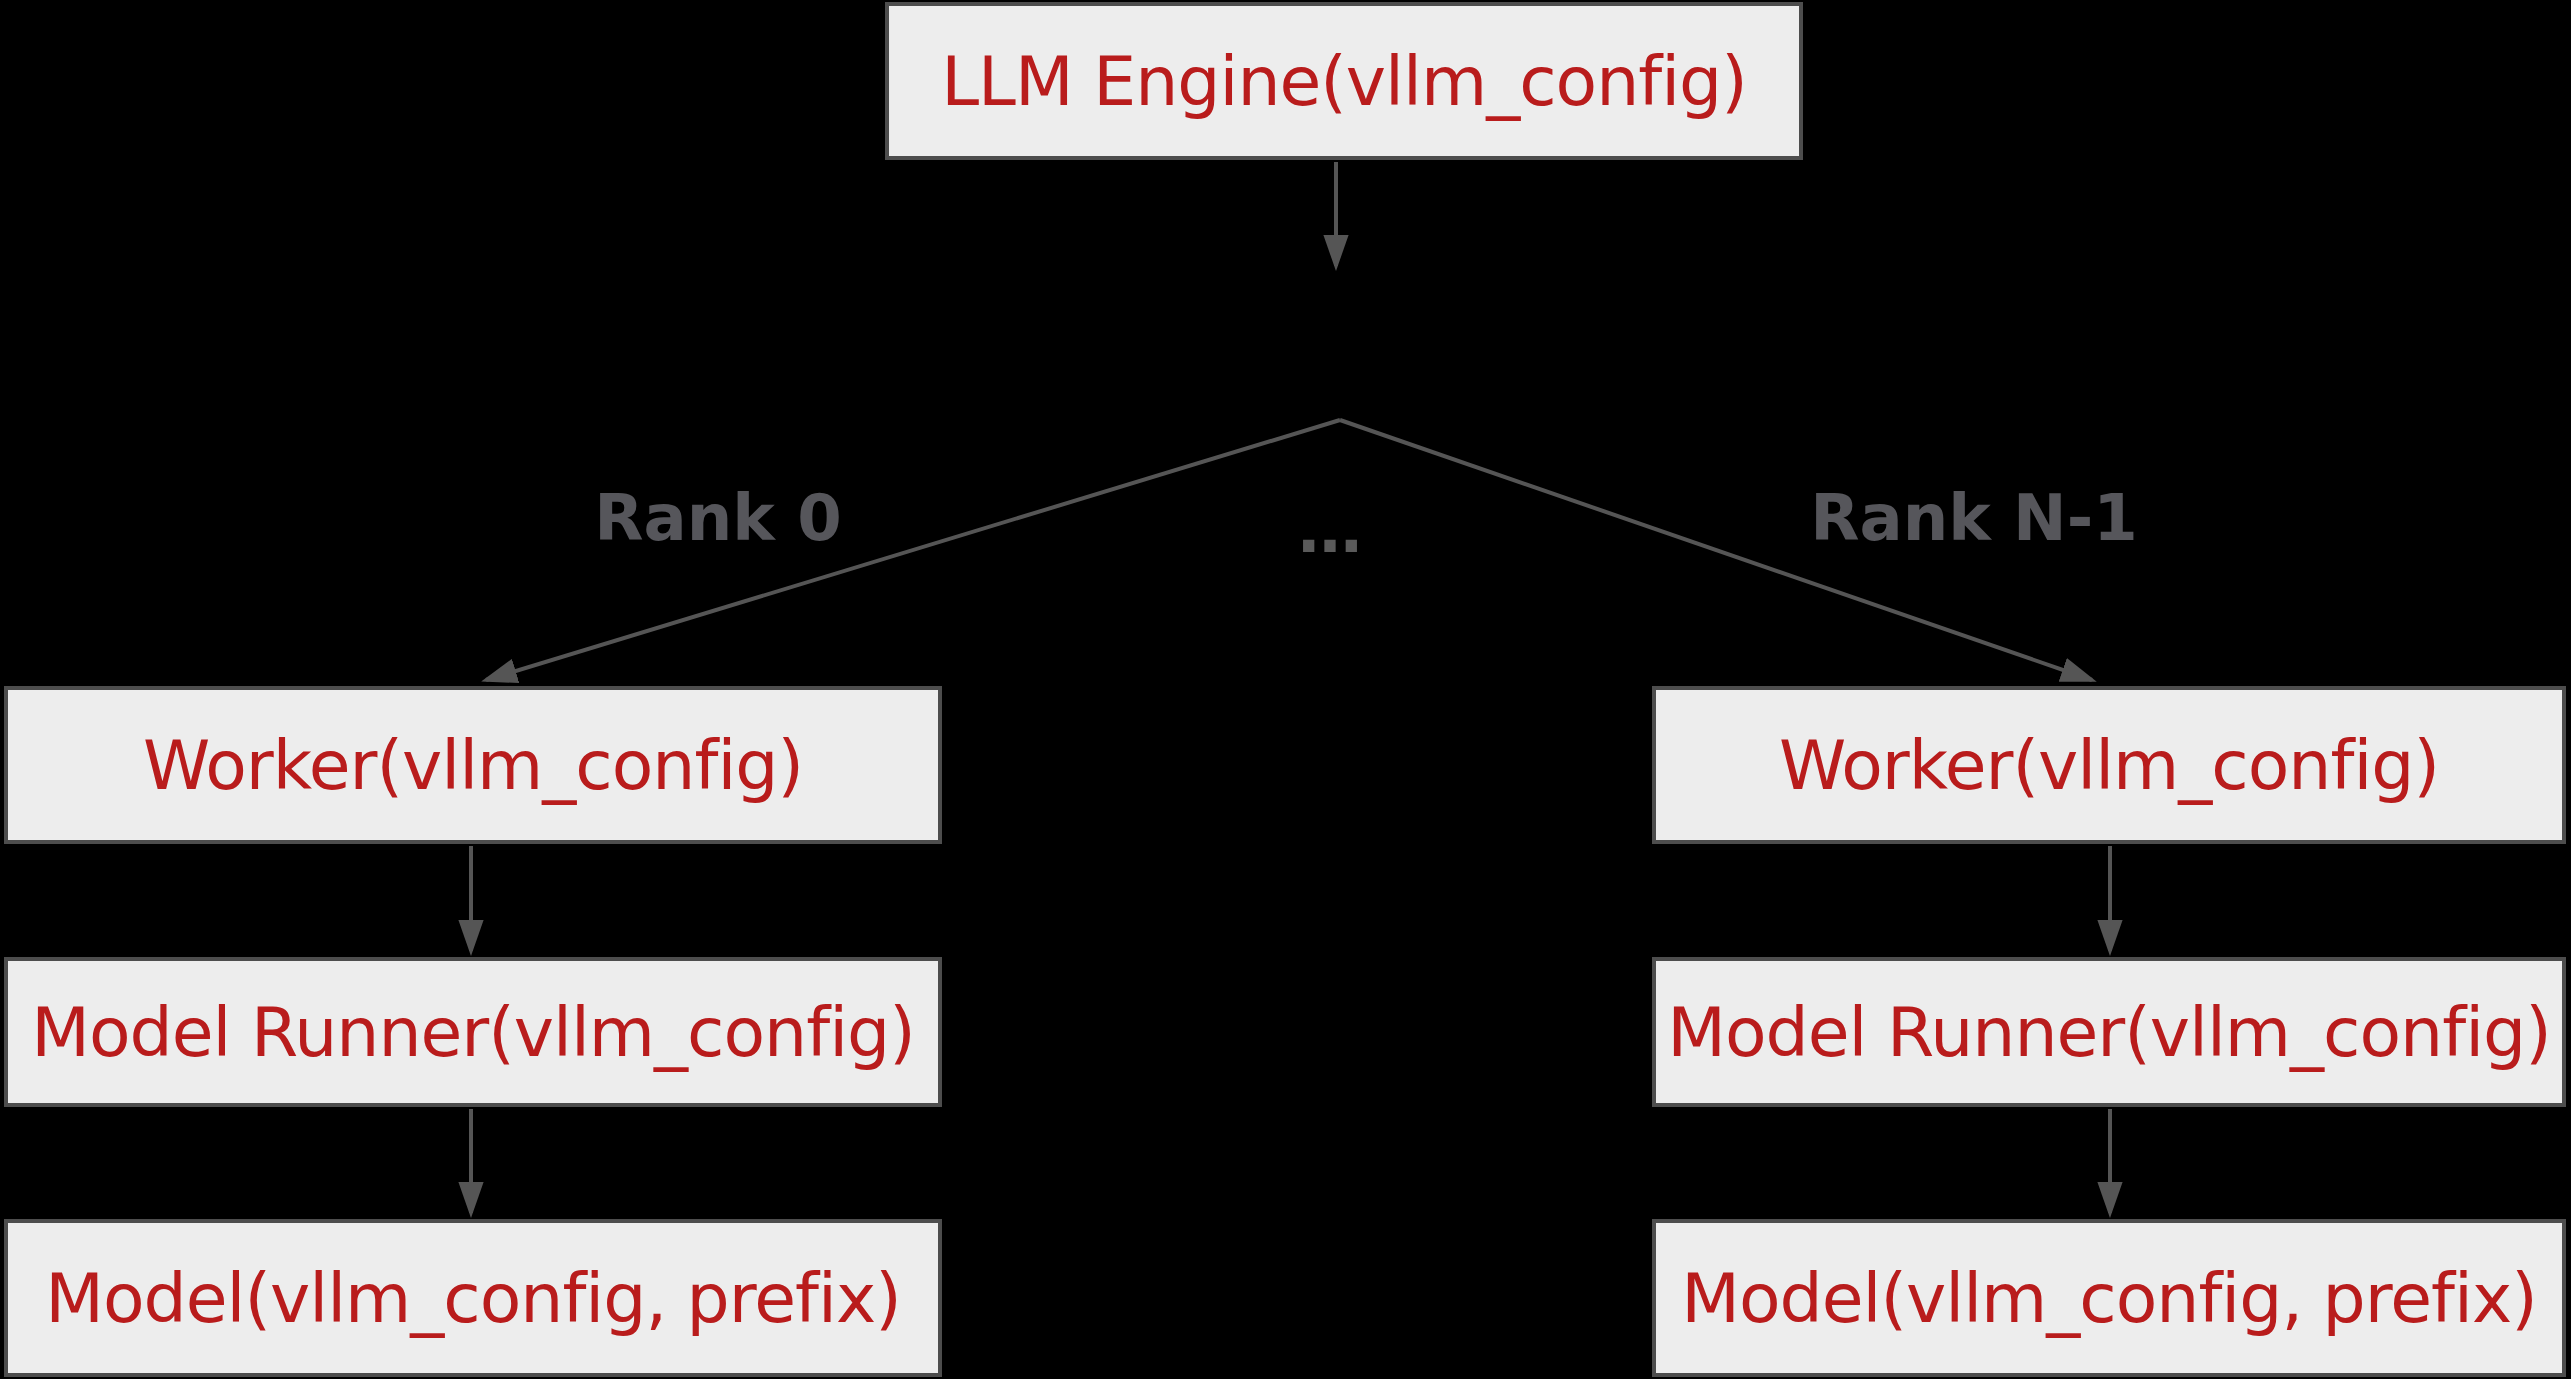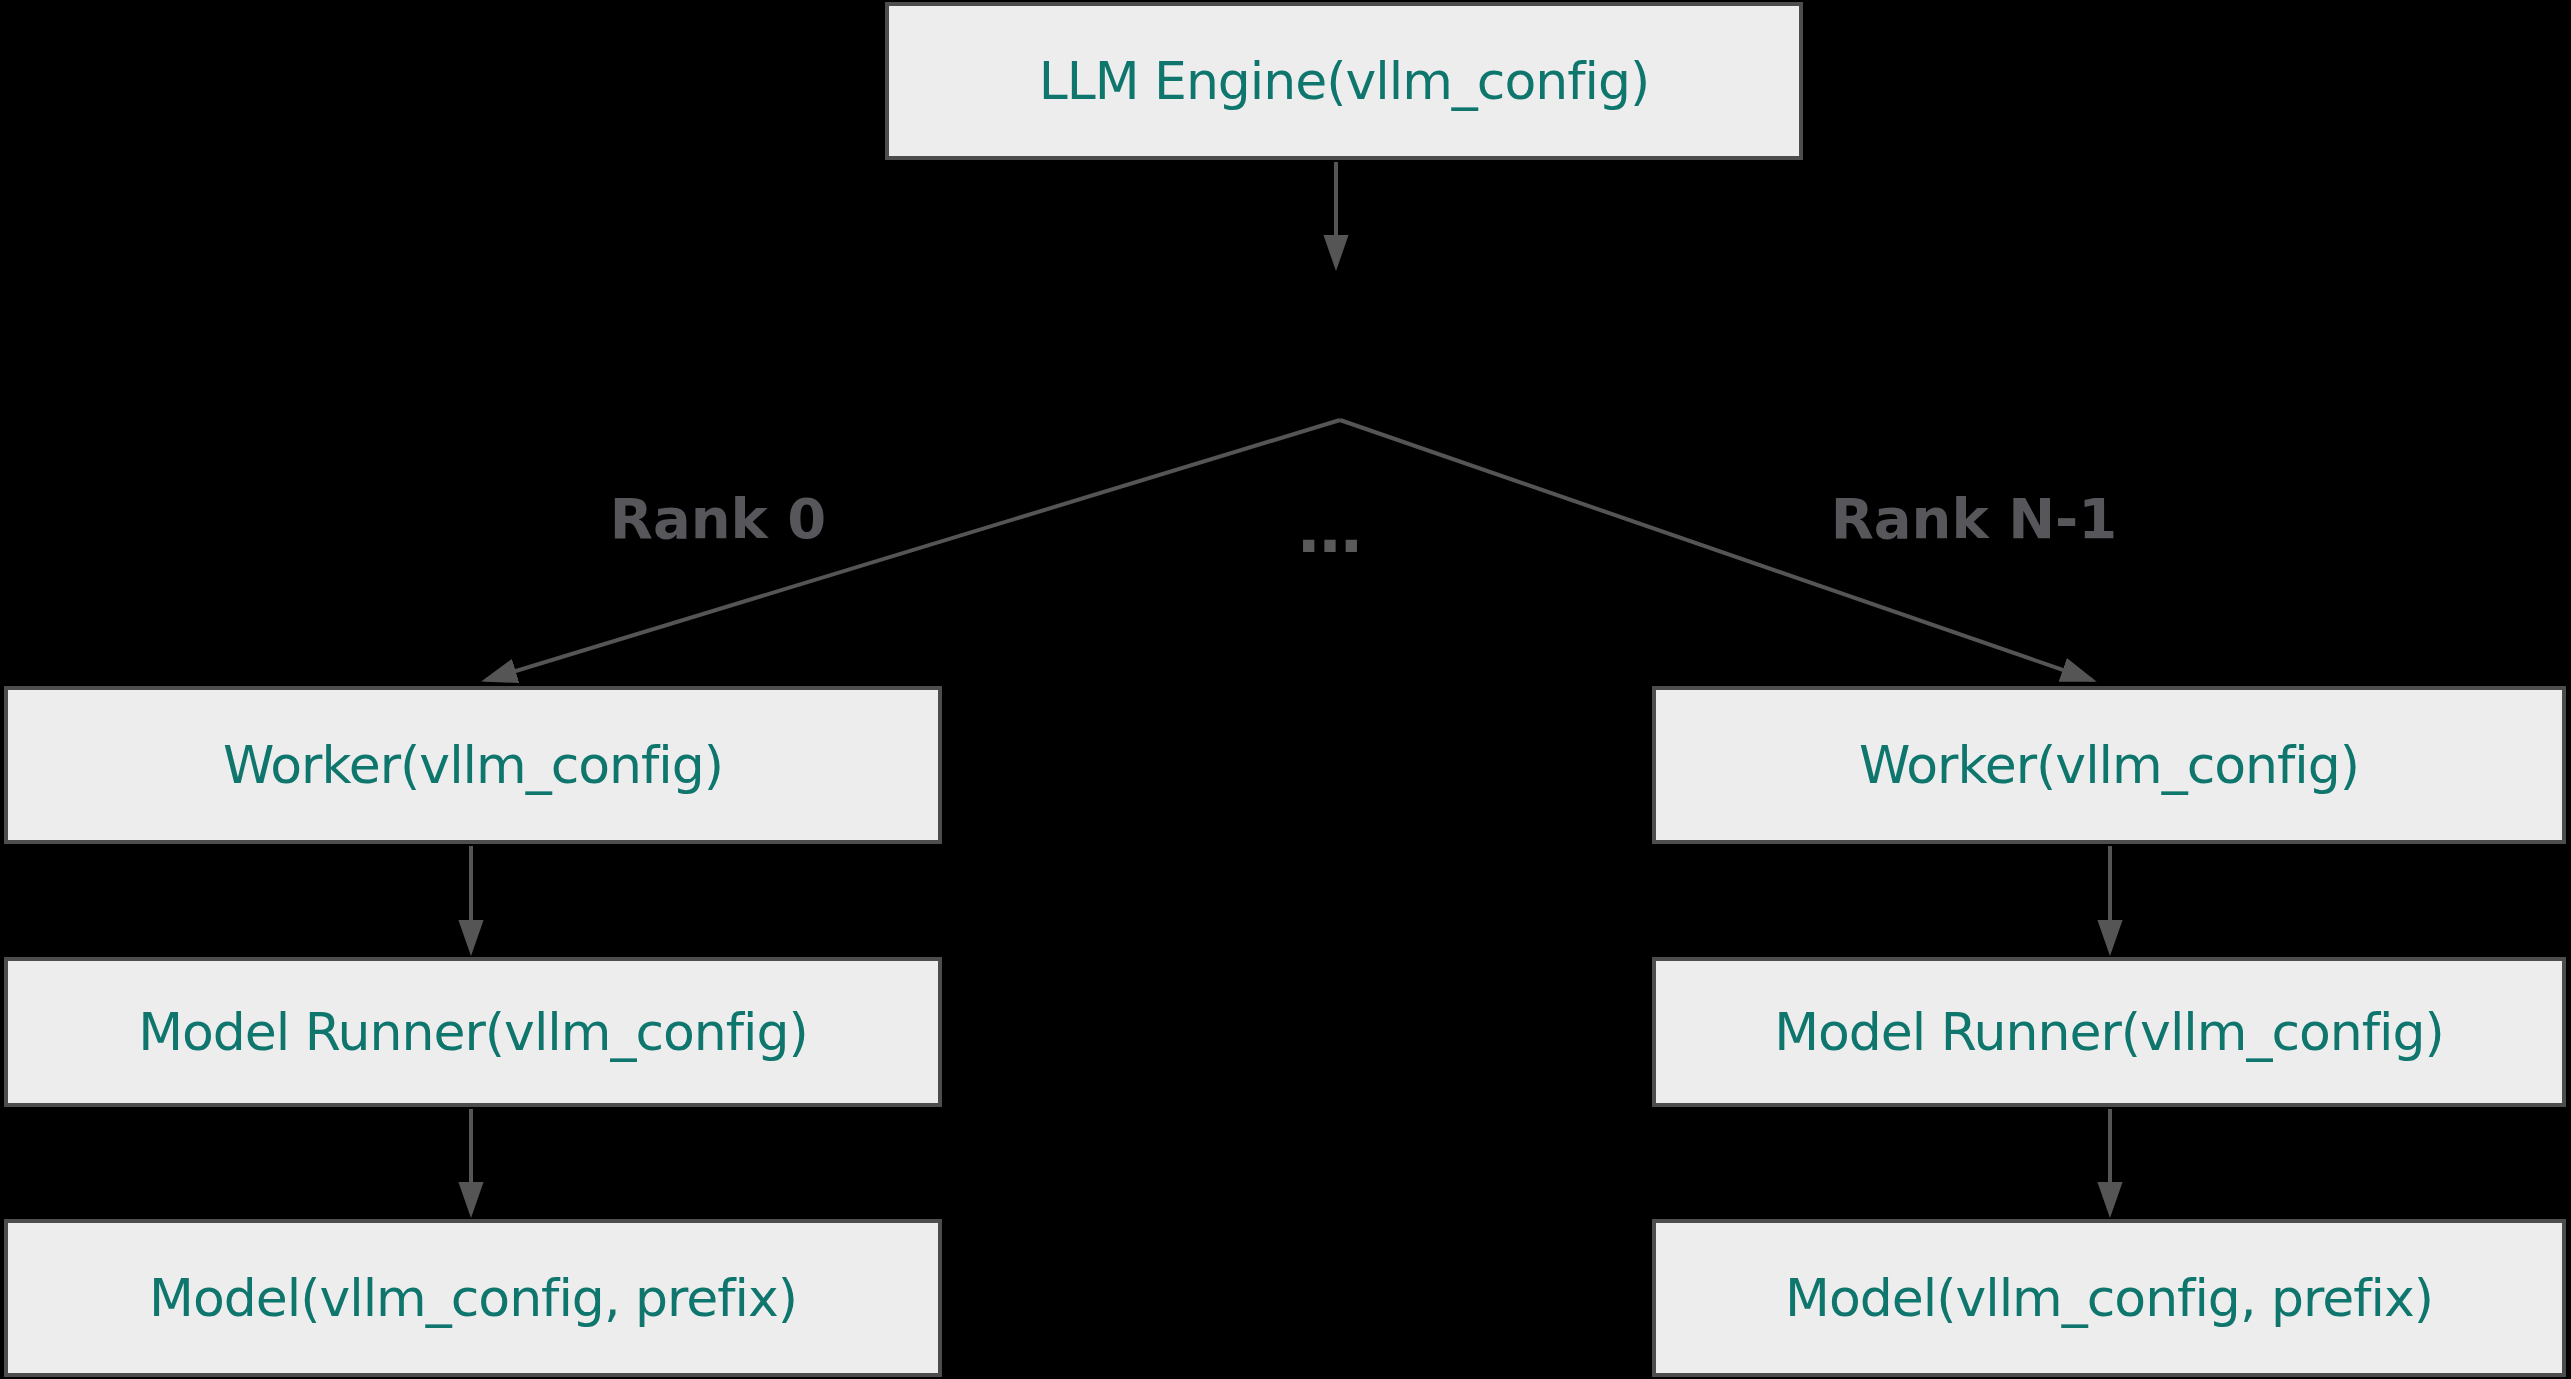--- a/index.html
+++ b/index.html
@@ -10,38 +10,38 @@
     font-family:"DejaVu Sans","Liberation Sans",sans-serif;
     overflow:hidden;
   }
   .edges{position:absolute;left:0;top:0;width:2571px;height:1379px;}
   .node{
     position:absolute;
     box-sizing:border-box;
     background:#ededed;
     border:4px solid #4d4d4d;
     display:flex;align-items:center;justify-content:center;
-    color:#0f766e;
-    font-size:52px;
+    color:#b91c1c;
+    font-size:68px;
     letter-spacing:-1px;
     white-space:nowrap;
   }
   .node-llm-engine   {left:885px; top:2px;    width:918px; height:158px;}
   .node-executor     {left:885px; top:270px;  width:918px; height:150px;}
   .node-worker-l     {left:4px;   top:686px;  width:938px; height:158px;}
   .node-model-runner-l{left:4px;  top:957px;  width:938px; height:150px;}
   .node-model-l      {left:4px;   top:1219px; width:938px; height:158px;}
   .node-worker-r     {left:1652px;top:686px;  width:914px; height:158px;}
   .node-model-runner-r{left:1652px;top:957px; width:914px; height:150px;}
   .node-model-r      {left:1652px;top:1219px; width:914px; height:158px;}
   .edge-label{
     position:absolute;
     transform:translate(-50%,-50%);
     color:#56565b;
-    font-size:56px;
+    font-size:64px;
     font-weight:bold;
     letter-spacing:0px;
     white-space:nowrap;
   }
   .label-rank0   {left:718px;  top:518px;}
   .label-ellipsis{left:1330px; top:530px; font-size:64px; color:#5a5a5a;}
   .label-rankn   {left:1974px; top:518px;}
 </style>
 </head>
 <body>

